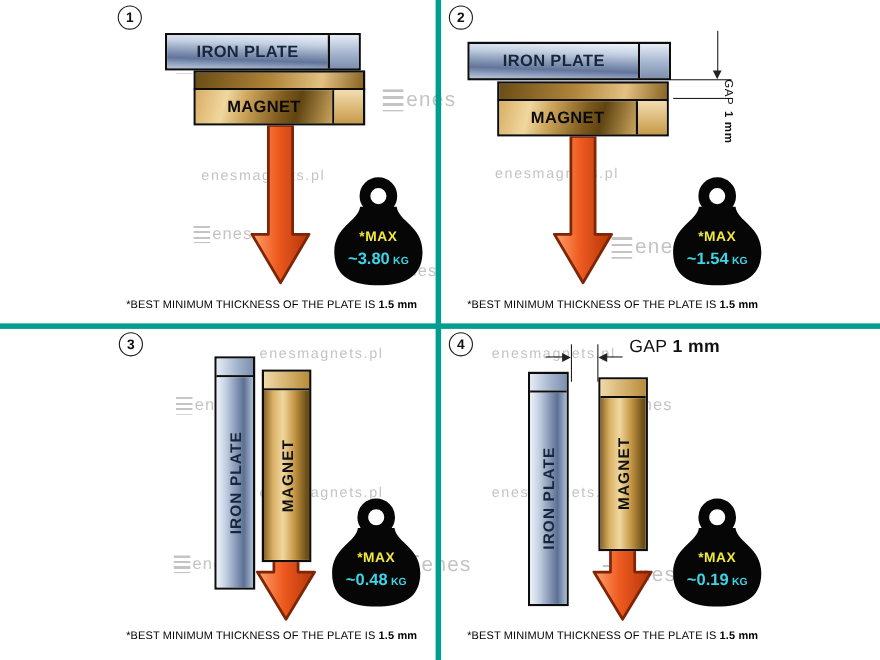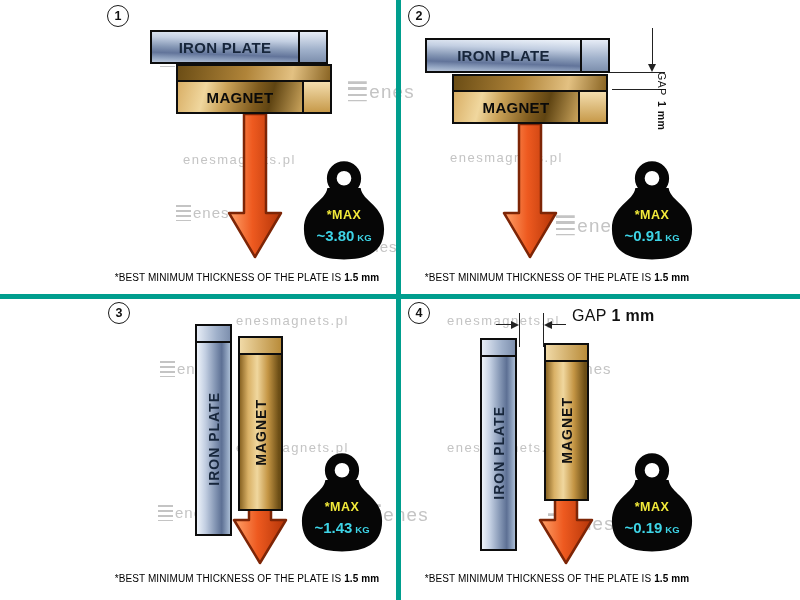--- a/index.html
+++ b/index.html
@@ -198,21 +198,21 @@
   <svg class="arrow" style="left:502px;top:123px" width="56" height="136" viewBox="0 0 56 136">
     <path d="M17 1 H39 V90 H54 L28 134 L2 90 H17 Z" fill="url(#arrowGrad)" stroke="#7d2506" stroke-width="2.5" stroke-linejoin="round"></path>
   </svg>
 
   <div class="weight" style="left:608px;top:160px">
     <svg viewBox="0 0 90 104">
       <circle class="wring" cx="45" cy="18" r="12.5"></circle>
       <path class="wbody" d="M28 28 H62 C64 42 86 46 86 70 C86 94 68 101 45 101 C22 101 4 94 4 70 C4 46 26 42 28 28 Z"></path>
     </svg>
     <div class="wt-max">*MAX</div>
-    <div class="wt-val"><span>~0.91</span><span class="wt-unit">KG</span></div>
+    <div class="wt-val"><span>~1.54</span><span class="wt-unit">KG</span></div>
   </div>
 
   <div class="caption" style="left:407px;top:272px"><span>*BEST MINIMUM THICKNESS OF THE PLATE IS</span> <b>1.5 mm</b></div>
 
   <div class="num" style="left:108px;top:302px">3</div>
 
   <div class="block block-v" style="left:195px;top:324px;width:37px;height:212px">
     <div class="cap plate-cap-v"></div>
     <div class="face plate-face-v">
         <span class="blk-label-v" style="color:#17263b">IRON PLATE</span>
@@ -229,21 +229,21 @@
   <svg class="arrow" style="left:232px;top:470px" width="56" height="95" viewBox="0 0 56 95">
     <path d="M17 1 H39 V50 H54 L28 93 L2 50 H17 Z" fill="url(#arrowGrad)" stroke="#7d2506" stroke-width="2.5" stroke-linejoin="round"></path>
   </svg>
 
   <div class="weight" style="left:298px;top:452px">
     <svg viewBox="0 0 90 104">
       <circle class="wring" cx="45" cy="18" r="12.5"></circle>
       <path class="wbody" d="M28 28 H62 C64 42 86 46 86 70 C86 94 68 101 45 101 C22 101 4 94 4 70 C4 46 26 42 28 28 Z"></path>
     </svg>
     <div class="wt-max">*MAX</div>
-    <div class="wt-val"><span>~1.43</span><span class="wt-unit">KG</span></div>
+    <div class="wt-val"><span>~0.48</span><span class="wt-unit">KG</span></div>
   </div>
 
   <div class="caption" style="left:97px;top:573px"><span>*BEST MINIMUM THICKNESS OF THE PLATE IS</span> <b>1.5 mm</b></div>
 
   <div class="num" style="left:408px;top:302px">4</div>
 
   <div class="dim dim-v" style="left:519px;top:313px;height:34px"></div>
   <div class="dim dim-v" style="left:543px;top:313px;height:34px"></div>
   <div class="dim dim-h" style="left:496px;top:324px;width:17px"></div>
   <div class="arrhead arr-right" style="left:511px;top:321px"></div>

